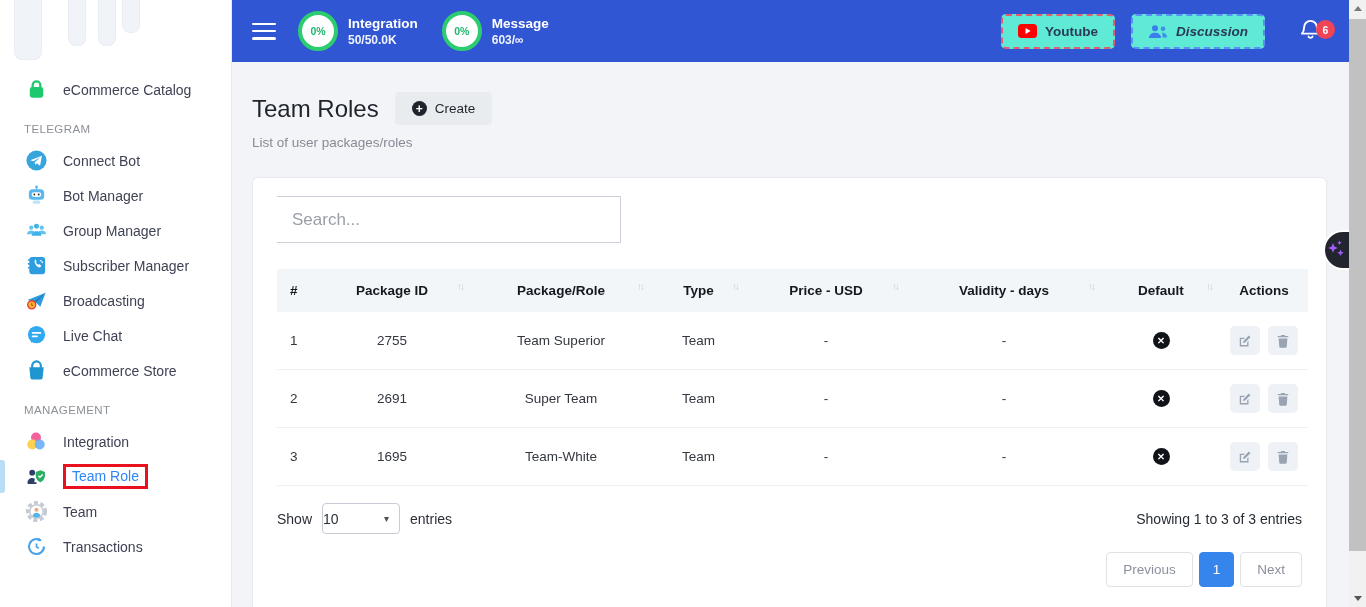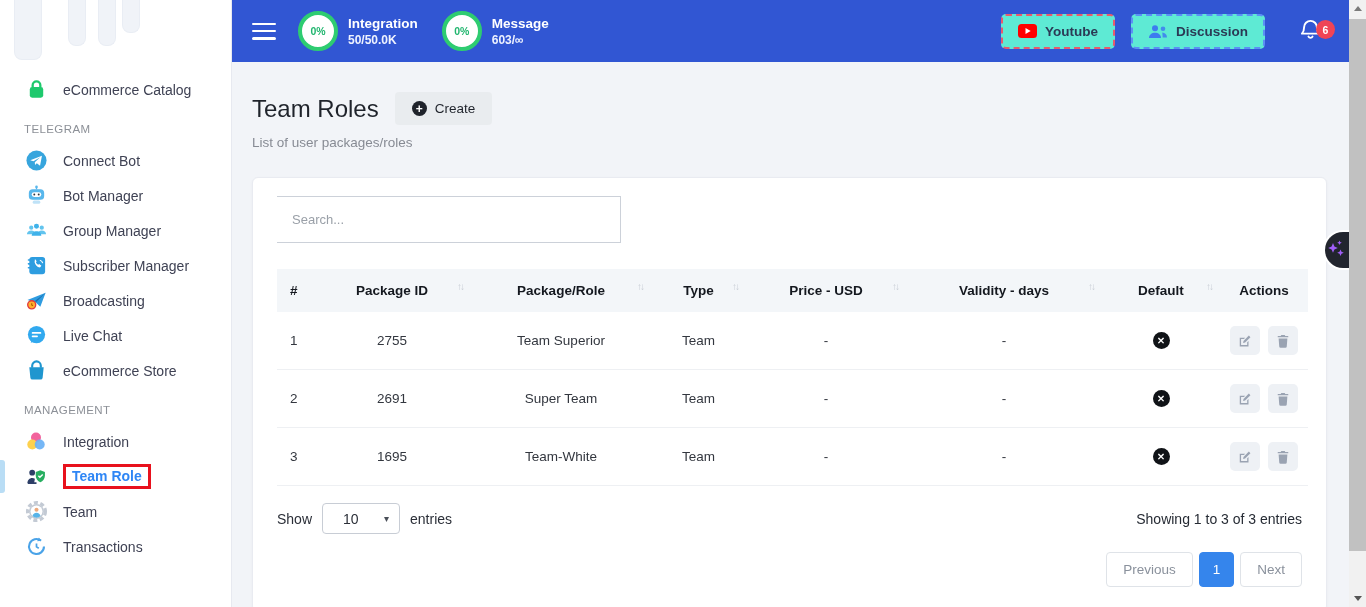--- a/index.html
+++ b/index.html
@@ -11,71 +11,71 @@
   .skel-wrap { height:64px; position:relative; }
   .skel { position:absolute; top:0; background:#f0f3f8; border:1px solid #e9edf4; border-top:none; border-radius:0 0 8px 8px; }
   .skel.b1 { left:14px; width:28px; height:60px; }
   .skel.b2 { left:68px; width:18px; height:46px; }
   .skel.b3 { left:98px; width:18px; height:46px; }
   .skel.b4 { left:122px; width:18px; height:33px; }
   .side-item { display:flex; align-items:center; gap:15px; height:35px; padding-left:24px; cursor:pointer; position:relative; }
   .side-item .icn { width:24px; height:24px; display:flex; align-items:center; justify-content:center; flex:none; }
   .side-item .lbl { font-size:14px; color:#3f4254; white-space:nowrap; }
   .section-label { font-size:11.5px; color:#8c9097; letter-spacing:.4px; padding-left:24px; margin:16px 0 8px; font-weight:400; }
-  .side-item.active .lbl { color:#2e86f5; font-weight:bold; border:3px solid #e8111d; padding:1px 6px 2px; }
+  .side-item.active .lbl { color:#2e86f5; font-weight:normal; border:3px solid #e8111d; padding:1px 6px 2px; }
   .active-bar { position:absolute; left:0; top:1px; width:5px; height:33px; background:#b9ddf5; border-radius:0 3px 3px 0; }
   .mt8 { margin-top:8px; }
 
   
   .main { flex:1; display:flex; flex-direction:column; min-width:0; }
 
   
   .navbar { height:62px; background:#3156d3; display:flex; align-items:center; padding:0 22px 0 20px; gap:14px; flex:none; }
   .hamburger { width:24px; height:17px; display:flex; flex-direction:column; justify-content:space-between; cursor:pointer; margin-right:8px; }
   .hamburger span { display:block; height:2.6px; background:#fff; border-radius:2px; }
   .progress-widget { display:flex; align-items:center; gap:10px; margin-right:10px; }
   .ring { width:40px; height:40px; border-radius:50%; border:4px solid #2ecc71; background:#fff; display:flex; align-items:center; justify-content:center; font-size:10.5px; font-weight:bold; color:#21b66f; }
   .pw-txt { display:flex; flex-direction:column; gap:2px; }
   .pw-title { color:#fff; font-weight:bold; font-size:13.5px; }
   .pw-count { color:#eef2ff; font-weight:bold; font-size:12px; }
   .nav-spacer { flex:1; }
   .nav-btn { display:flex; align-items:center; gap:8px; background:#5eead4; border-radius:5px; padding:8px 15px; font-size:13.5px; font-weight:bold; color:#2b3a55; cursor:pointer; }
   .nav-btn.yt { border:2px dashed #e85a6e; }
-  .nav-btn.disc { border:2px dashed #5b8ff5; margin-left:2px; }
+  .nav-btn.disc { border:2px dashed #5b8ff5; margin-left:2px;font-style:italic; }
   .bell-wrap { position:relative; margin-left:18px; cursor:pointer; width:30px; height:30px; }
   .bell-badge { position:absolute; right:-8px; top:4px; min-width:19px; height:19px; border-radius:50%; background:#ef4456; color:#fff; font-size:10.5px; font-weight:bold; display:flex; align-items:center; justify-content:center; }
 
   
   .content { flex:1; padding:30px 22px 0 20px; overflow:hidden; }
   .title-row { display:flex; align-items:center; gap:16px; }
   .page-title { font-size:24px; font-weight:normal; color:#1f232b; }
   .create-btn { display:flex; align-items:center; gap:8px; background:#e9ecef; border:none; border-radius:4px; padding:9px 17px; font-size:13.5px; color:#1f232b; cursor:pointer; font-family:inherit; }
   .plus-circ { width:15px; height:15px; border-radius:50%; background:#1f232b; color:#fff; display:flex; align-items:center; justify-content:center; font-size:12px; line-height:1; font-weight:bold; }
   .page-subtitle { margin-top:10px; font-size:13.5px; color:#878b94; }
 
   .card { margin-top:27px; background:#fff; border:1px solid #e9ebf1; border-radius:6px; box-shadow:0 1px 3px rgba(30,40,60,.04); padding:18px 24px 24px; }
   .filter-row { display:flex; }
   .type-select { width:344px; height:47px; border:1px solid #ccd1d9; display:flex; align-items:center; justify-content:space-between; padding:0 13px 0 15px; font-size:13.5px; color:#3c4049; cursor:pointer; background:#fff; }
   .type-caret { font-size:8px; color:#8a8f98; }
-  .search-input { width:344px; height:47px; border:1px solid #ccd1d9; border-left:none; padding:0 15px; font-size:13px; color:#3c4049; font-family:inherit; outline:none; }
+  .search-input { width:344px; height:47px; border:1px solid #ccd1d9; border-left:none; padding:0 15px; font-size:17px; color:#3c4049; font-family:inherit; outline:none; }
   .search-input::placeholder { color:#9aa0a8; }
 
   table.roles { width:100%; border-collapse:collapse; table-layout:fixed; margin-top:26px; font-size:13.5px; }
   .roles th { background:#f3f6f9; font-weight:bold; color:#14181f; padding:14px 6px; text-align:center; position:relative; }
   .roles th:first-child { text-align:left; padding-left:13px; }
   .roles th .sort { position:absolute; right:8px; top:12px; font-size:10px; color:#c8cdd5; letter-spacing:-2px; }
   .roles td { padding:14px 6px; text-align:center; color:#33373f; border-bottom:1px solid #eef0f3; height:46px; }
   .roles td:first-child { text-align:left; padding-left:13px; }
   .roles tr:last-child td { border-bottom:1px solid #eef0f3; }
   .col1{width:36px;} .col2{width:158px;} .col3{width:180px;} .col4{width:95px;} .col5{width:160px;} .col6{width:196px;} .col7{width:118px;} .col8{width:88px;}
   .default-x { display:inline-flex; width:17px; height:17px; border-radius:50%; background:#101317; color:#fff; font-size:9.5px; font-weight:bold; align-items:center; justify-content:center; line-height:1; }
   .act-btn { display:inline-flex; width:30px; height:29px; border-radius:5px; background:#eef1f5; border:none; align-items:center; justify-content:center; margin:0 2.5px; cursor:pointer; }
 
   .table-footer { display:flex; align-items:center; margin-top:17px; font-size:14px; color:#2b2f38; }
-  .show-select { width:78px; height:31px; border:1px solid #c8cdd5; border-radius:4px; margin:0 10px; padding:0 10px 0 20px; display:flex; align-items:center; justify-content:space-between; cursor:pointer; background:#fff; }
+  .show-select { width:78px; height:31px; border:1px solid #c8cdd5; border-radius:4px; margin:0 10px; padding:0 10px 0 0; display:flex; align-items:center; justify-content:space-between; cursor:pointer; background:#fff; }
   .show-caret { font-size:10px; color:#4a4f58; }
   .showing-text { margin-left:auto; color:#262b34; }
   .pagination { display:flex; justify-content:flex-end; gap:6px; margin-top:18px; }
   .pg-btn { border:1px solid #dfe3e8; background:#fff; color:#8a919c; font-size:13.5px; padding:9px 16px; border-radius:4px; cursor:pointer; font-family:inherit; }
   .pg-btn.current { background:#3585ec; border-color:#3585ec; color:#fff; padding:9px 13px; }
 
   
   .ai-fab { position:absolute; right:17px; top:230px; width:26px; height:40px; background:#22252e; border:2px solid #fff; border-right:none; border-radius:22px 0 0 22px; display:flex; align-items:center; justify-content:center; cursor:pointer; z-index:5; }
 
   

